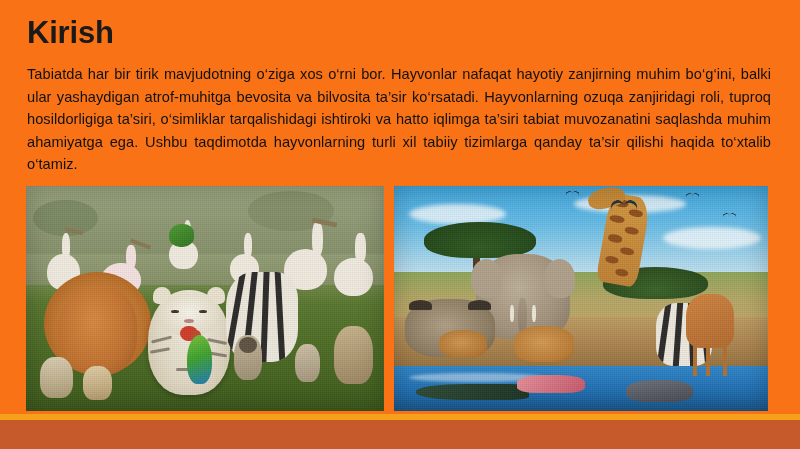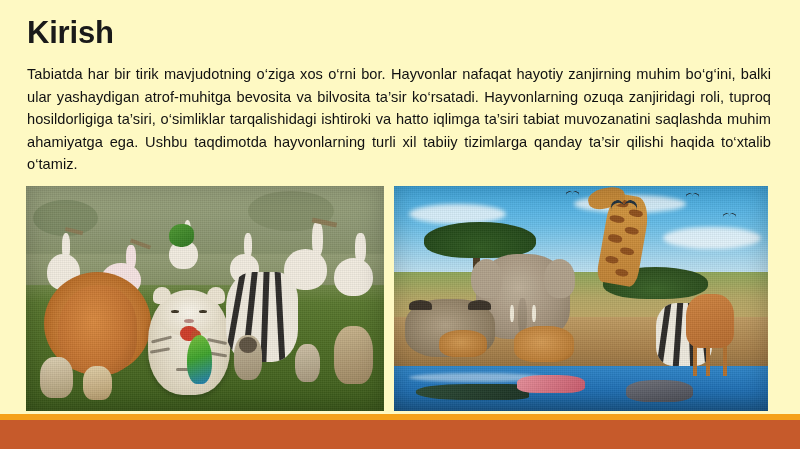--- a/index.html
+++ b/index.html
@@ -11,21 +11,21 @@
     height: 449px;
     background: #FFFFFF;
     font-family: "Liberation Sans", sans-serif;
     overflow: hidden;
     position: relative;
   }
 
   .slide {
     position: absolute;
     inset: 0;
-    background: #fef9c3;
+    background: #f97316;
   }
 
   
   .slide-title {
     position: absolute;
     left: 27px;
     top: 14px;
     font-size: 31px;
     font-weight: bold;
     color: #1A1A1A;

